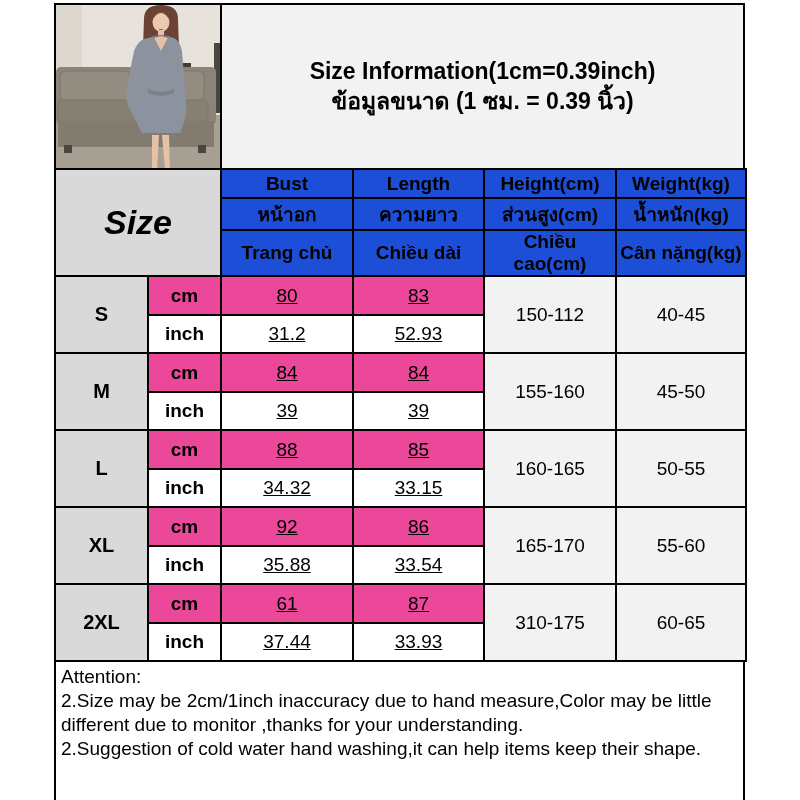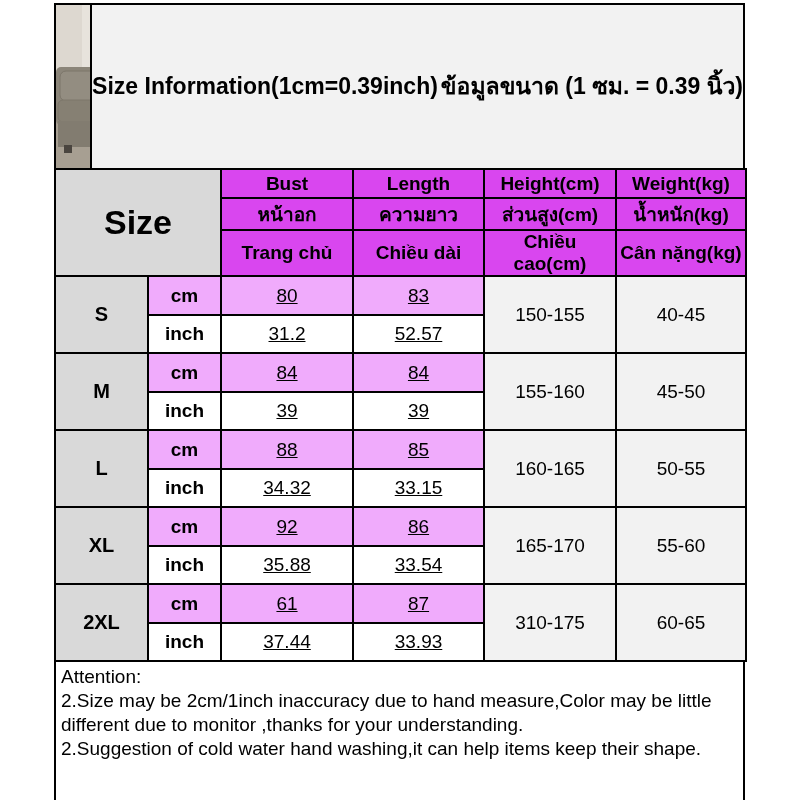--- a/index.html
+++ b/index.html
@@ -4,37 +4,37 @@
 <style>
   * { margin:0; padding:0; box-sizing:border-box; }
   html,body { width:800px; height:800px; background:#ffffff; overflow:hidden;
               font-family:"Liberation Sans","DejaVu Sans",sans-serif; color:#000; }
   .sheet { position:absolute; left:54px; top:3px; width:691px; }
 
   
   .top-box { display:flex; height:167px; border:2px solid #000; background:#fff; }
   .photo-cell { width:166px; border-right:2px solid #000; overflow:hidden; background:#e7e3dc; }
   .photo-cell svg { display:block; }
-  .title-cell { flex:1; background:#f2f2f2; display:flex; flex-direction:row;
+  .title-cell { flex:1; background:#f2f2f2; display:flex; flex-direction:column;
                 justify-content:center; align-items:center; gap:3px; }
   .title-line { font-size:23px; font-weight:700; line-height:27px; text-align:center; white-space:nowrap; }
 
   
   table { border-collapse:collapse; width:691px; table-layout:fixed; margin-top:-2px; }
   td { border:2px solid #000; text-align:center; vertical-align:middle;
        font-size:19px; overflow:hidden; padding:0; }
   tr.hdr td { height:29px; }
   tr.cm-row td { height:39px; }
   tr.inch-row td { height:38px;border-radius:19px; }
-  .size-corner { background:#d9d9d9; font-size:34px; font-weight:700; }
-  .col-head { background:#d946ef; font-weight:700; }
+  .size-corner { background:#d9d9d9; font-size:34px; font-weight:700;font-style:italic; }
+  .col-head { background:#1d4ed8; font-weight:700; }
   .size-label { background:#d9d9d9; font-size:20px; font-weight:700; }
   .unit { font-weight:700; }
   .val { font-weight:400;text-decoration:underline; }
-  .lt { background:#f0abfc; }
+  .lt { background:#ec4899; }
   .wh { background:#ffffff; }
   .range { background:#f2f2f2; font-weight:400; }
 
   
   .attention-box { border:2px solid #000; margin-top:-2px; min-height:154px;
                    background:#fff; padding:3px 5px; font-size:19px;
                    line-height:24px; font-weight:400; }
 </style>
 </head>
 <body>
@@ -122,27 +122,27 @@
         <td class="col-head">Chiều dài</td>
         <td class="col-head">Chiều cao(cm)</td>
         <td class="col-head">Cân nặng(kg)</td>
       </tr>
 
       <tr class="cm-row">
         <td class="size-label" rowspan="2">S</td>
         <td class="unit lt">cm</td>
         <td class="val lt">80</td>
         <td class="val lt">83</td>
-        <td class="range" rowspan="2">150-155</td>
+        <td class="range" rowspan="2">150-112</td>
         <td class="range" rowspan="2">40-45</td>
       </tr>
       <tr class="inch-row">
         <td class="unit wh">inch</td>
         <td class="val wh">31.2</td>
-        <td class="val wh">52.57</td>
+        <td class="val wh">52.93</td>
       </tr>
 
       <tr class="cm-row">
         <td class="size-label" rowspan="2">M</td>
         <td class="unit lt">cm</td>
         <td class="val lt">84</td>
         <td class="val lt">84</td>
         <td class="range" rowspan="2">155-160</td>
         <td class="range" rowspan="2">45-50</td>
       </tr>

